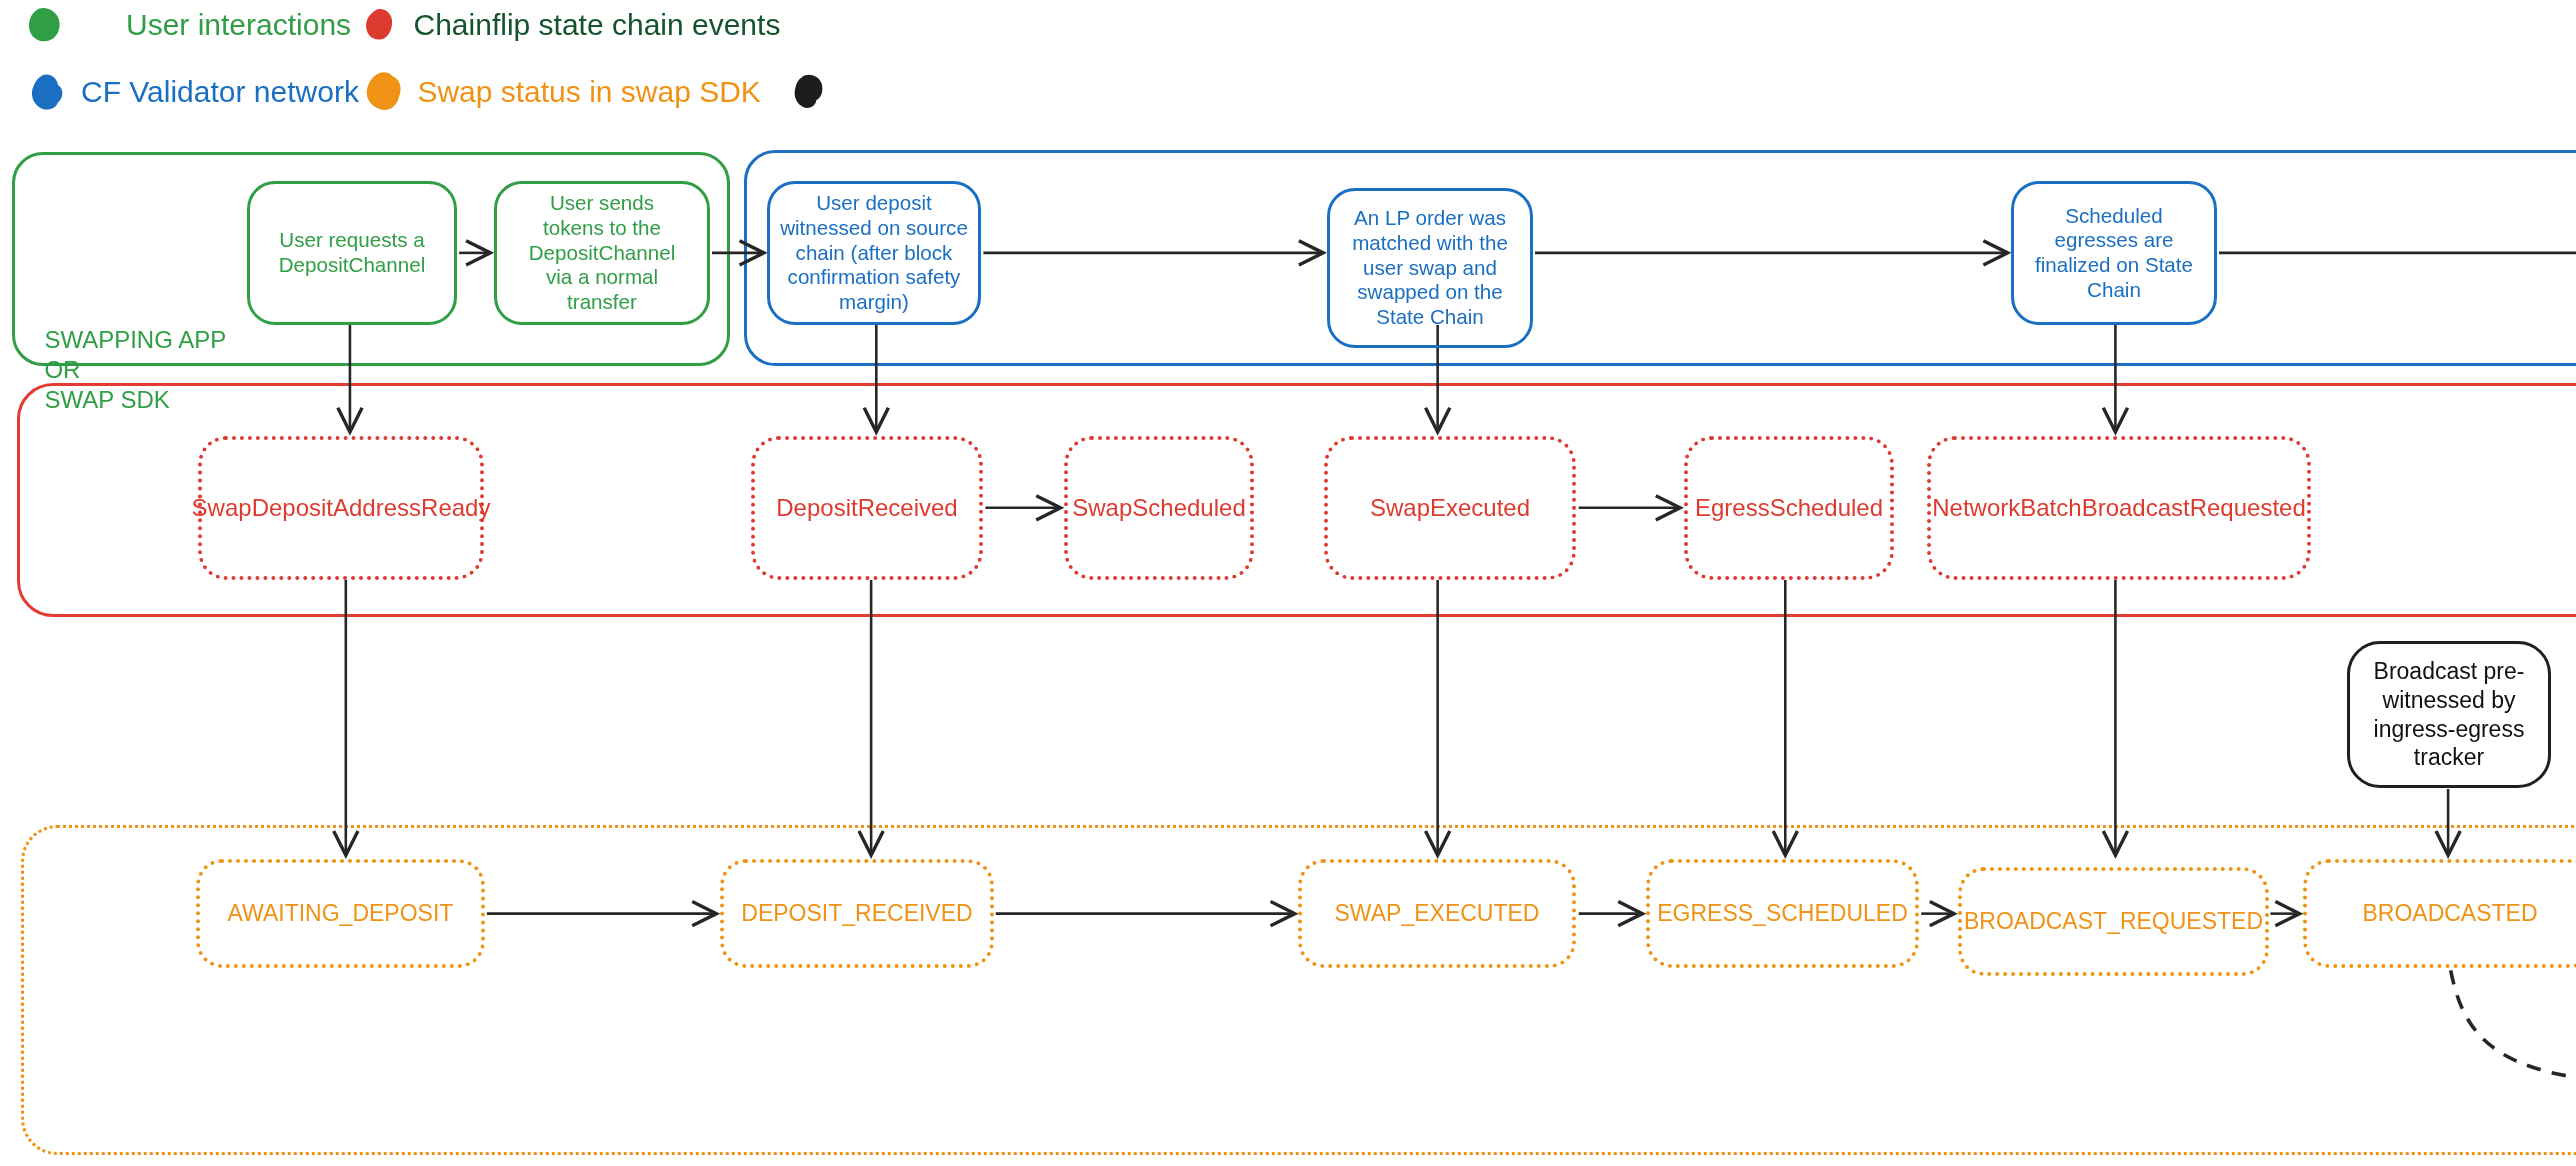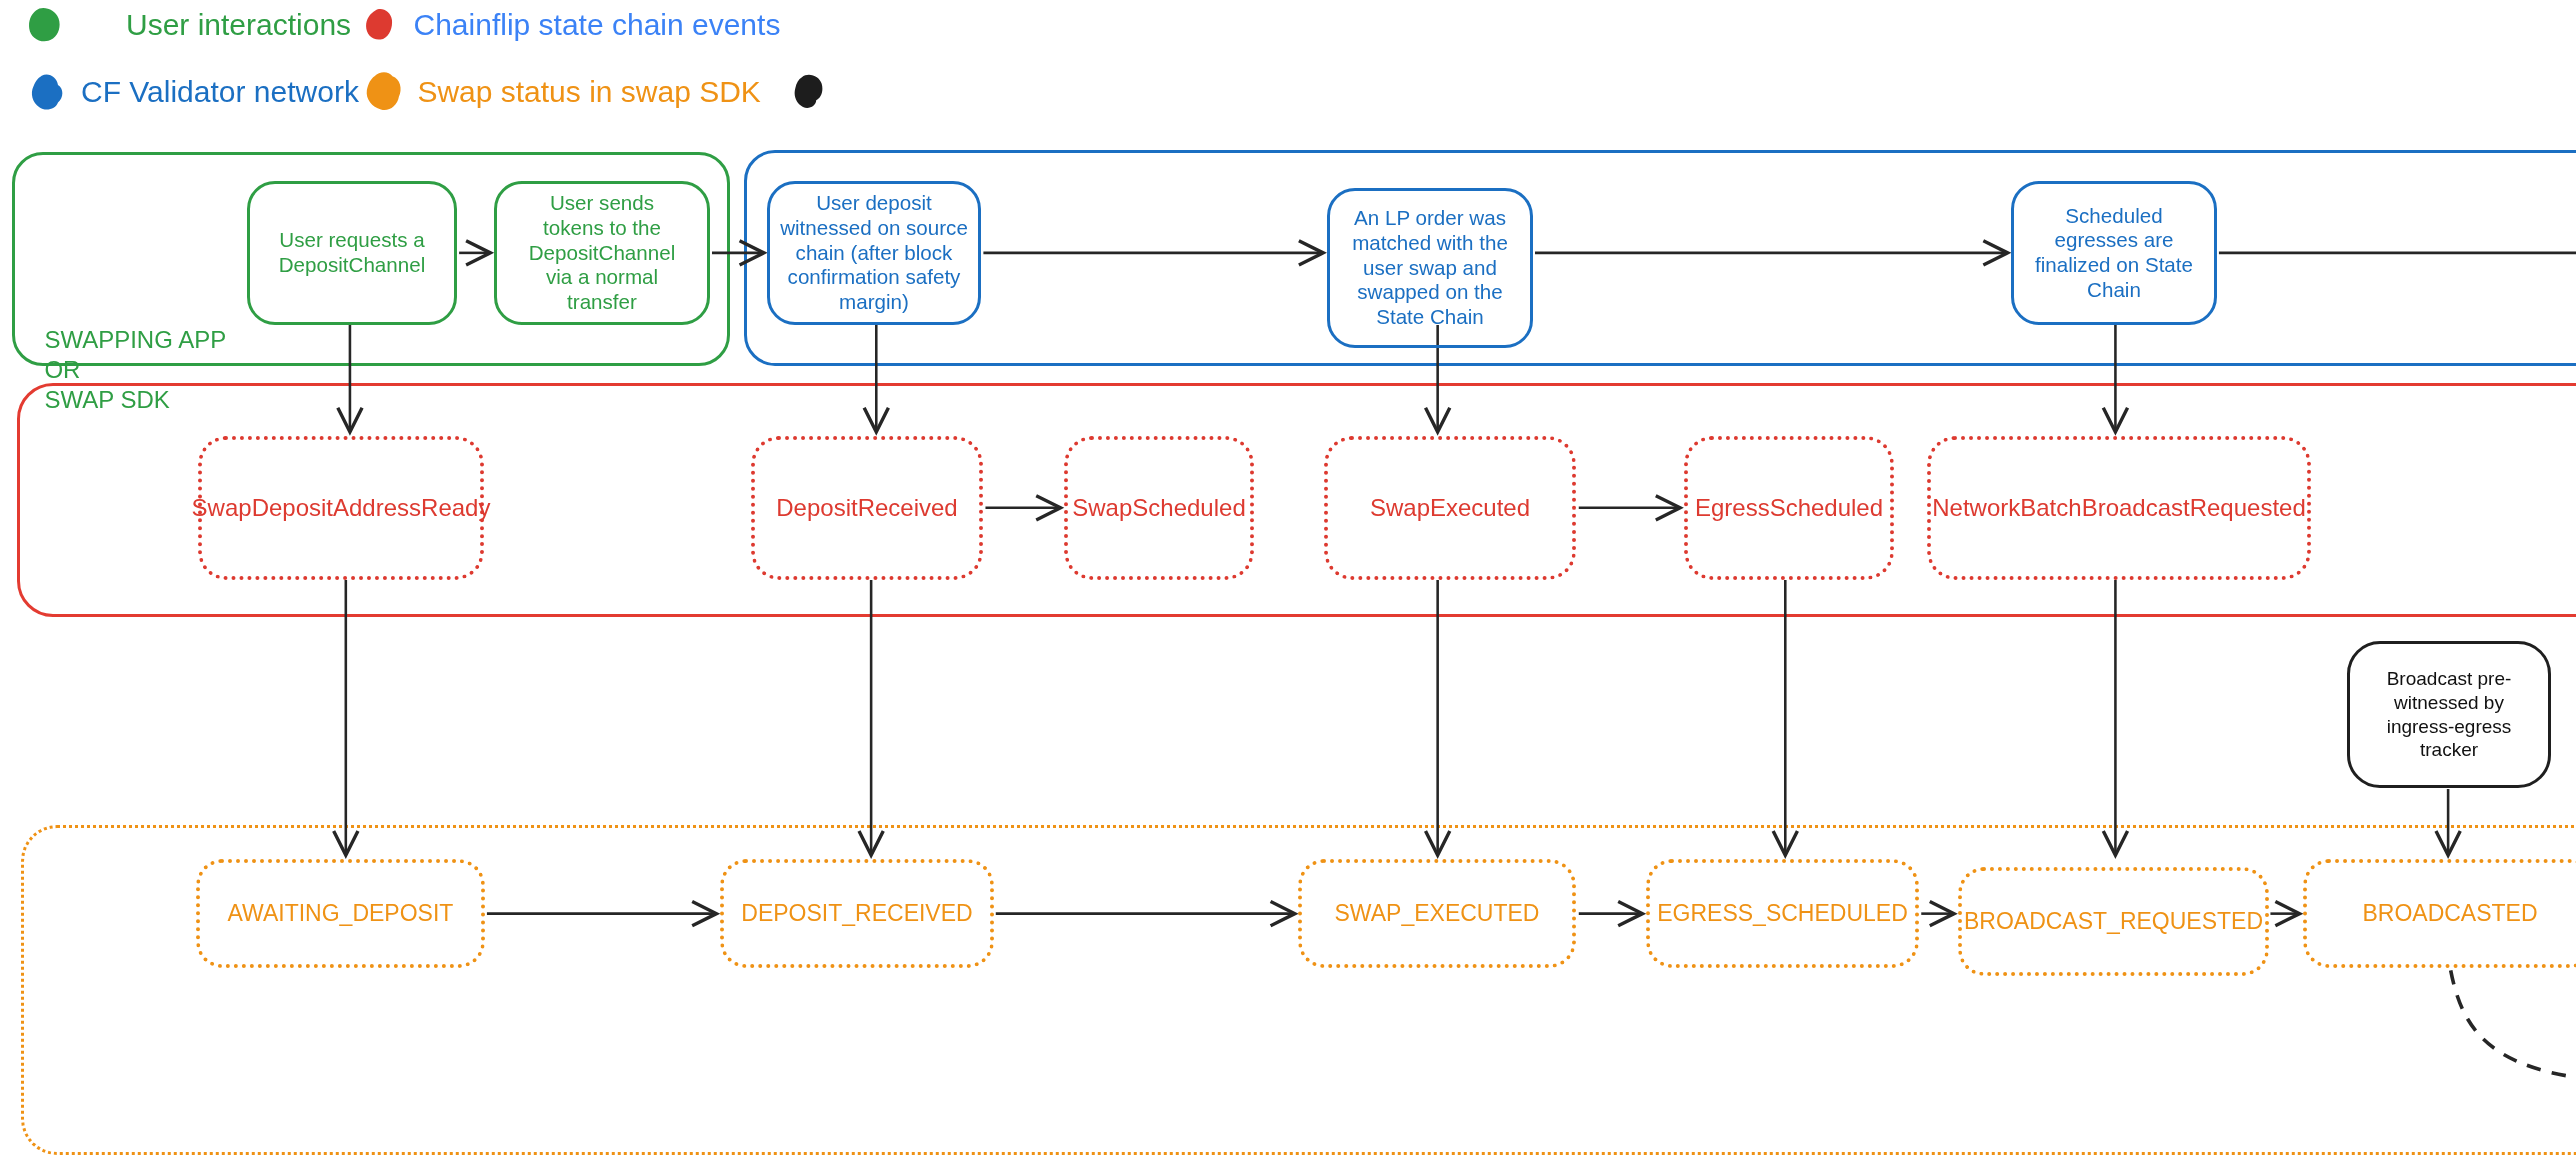--- a/index.html
+++ b/index.html
@@ -7,21 +7,21 @@
     position:relative;
     width:3225px; height:1166px;
     font-family:"Liberation Sans","DejaVu Sans",sans-serif;
     overflow:hidden;
   }
 
   
   .legend-item { position:absolute; display:flex; align-items:center; }
   .legend-label { font-size:30px; white-space:nowrap; }
   .lg-green  { color:#2f9e44; }
-  .lg-red    { color:#3b82f6; }
+  .lg-red    { color:#14532d; }
   .lg-blue   { color:#1b6fc2; }
   .lg-orange { color:#ef9215; }
   .lg-black  { color:#1d1d1d; }
 
   
   .group { position:absolute; border-radius:36px; box-sizing:border-box; background:transparent; }
   .green-group  { border:3.6px solid #2f9e44; border-radius:31px; }
   .blue-group   { border:3.6px solid #1b6fc2; border-radius:31px; }
   .red-group    { border:3.1px solid #e33b31; }
   .orange-group { border:3.1px dotted #ef9215; }
@@ -47,21 +47,21 @@
   .red-node {
     border:4.1px dotted #dd3a30; border-radius:28px;
     color:#dd3a30; font-size:24px; white-space:nowrap; padding:0 4.1px;
   }
   .orange-node {
     border:4.6px dotted #ef9215; border-radius:26px;
     color:#ef9215; font-size:23px; white-space:nowrap; padding:0 4.1px;
   }
   .black-node {
     border:3.6px solid #1f1f1f; border-radius:33px;
-    color:#111111; font-size:19px; line-height:1.25; padding:0 10px;
+    color:#111111; font-size:23px; line-height:1.25; padding:0 10px;
   }
 
   
   #edges { position:absolute; left:0; top:0; pointer-events:none; }
   .arrow { stroke:#262626; stroke-width:5; fill:none; }
   .arrow-dashed { stroke:#262626; stroke-width:7; fill:none; stroke-dasharray:28 22; }
 </style>
 </head>
 <body>
 

